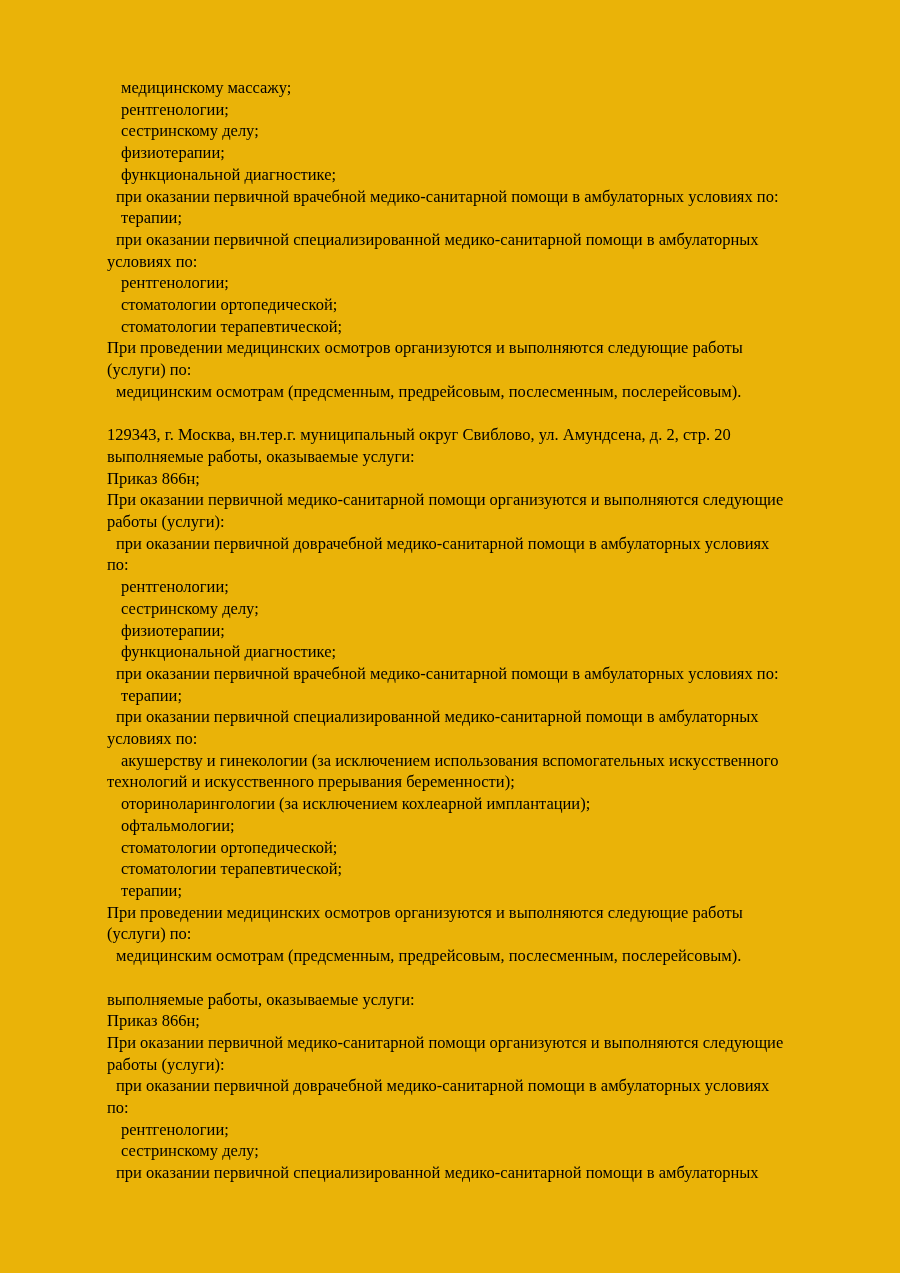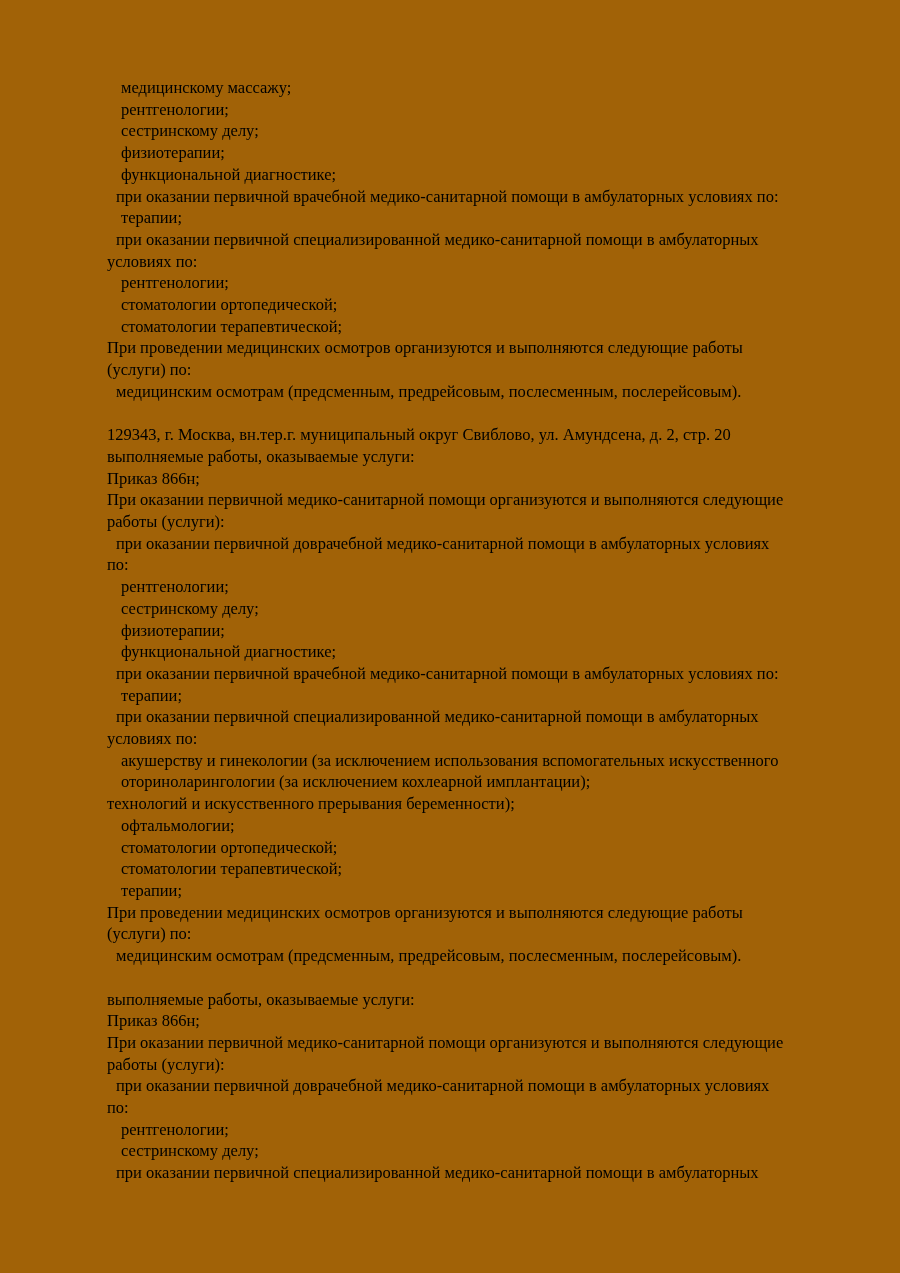--- a/index.html
+++ b/index.html
@@ -5,21 +5,21 @@
   html, body { margin: 0; padding: 0; }
   body {
     width: 900px;
     background: #e9e9e9;
     font-family: "Liberation Serif", "DejaVu Serif", serif;
   }
   .page {
     position: relative;
     width: 900px;
     height: 1273px;
-    background: #a16207;
+    background: #eab308;
     color: #000000;
     overflow: hidden;
   }
   .doc {
     padding: 77px 48px 0 107px;
     font-size: 16.5px;
     line-height: 21.7px;
   }
   .section + .section { margin-top: 21.7px; }
   .line {
@@ -62,22 +62,22 @@
         <div class="line indent-0">по:</div>
         <div class="line indent-2">рентгенологии;</div>
         <div class="line indent-2">сестринскому делу;</div>
         <div class="line indent-2">физиотерапии;</div>
         <div class="line indent-2">функциональной диагностике;</div>
         <div class="line indent-1">при оказании первичной врачебной медико-санитарной помощи в амбулаторных условиях по:</div>
         <div class="line indent-2">терапии;</div>
         <div class="line indent-1">при оказании первичной специализированной медико-санитарной помощи в амбулаторных</div>
         <div class="line indent-0">условиях по:</div>
         <div class="line indent-2">акушерству и гинекологии (за исключением использования вспомогательных искусственного</div>
+        <div class="line indent-0">технологий и искусственного прерывания беременности);</div>
         <div class="line indent-2">оториноларингологии (за исключением кохлеарной имплантации);</div>
-        <div class="line indent-0">технологий и искусственного прерывания беременности);</div>
         <div class="line indent-2">офтальмологии;</div>
         <div class="line indent-2">стоматологии ортопедической;</div>
         <div class="line indent-2">стоматологии терапевтической;</div>
         <div class="line indent-2">терапии;</div>
         <div class="line indent-0">При проведении медицинских осмотров организуются и выполняются следующие работы</div>
         <div class="line indent-0">(услуги) по:</div>
         <div class="line indent-1">медицинским осмотрам (предсменным, предрейсовым, послесменным, послерейсовым).</div>
       </div>
       <div class="section">
         <div class="line indent-0">выполняемые работы, оказываемые услуги:</div>

